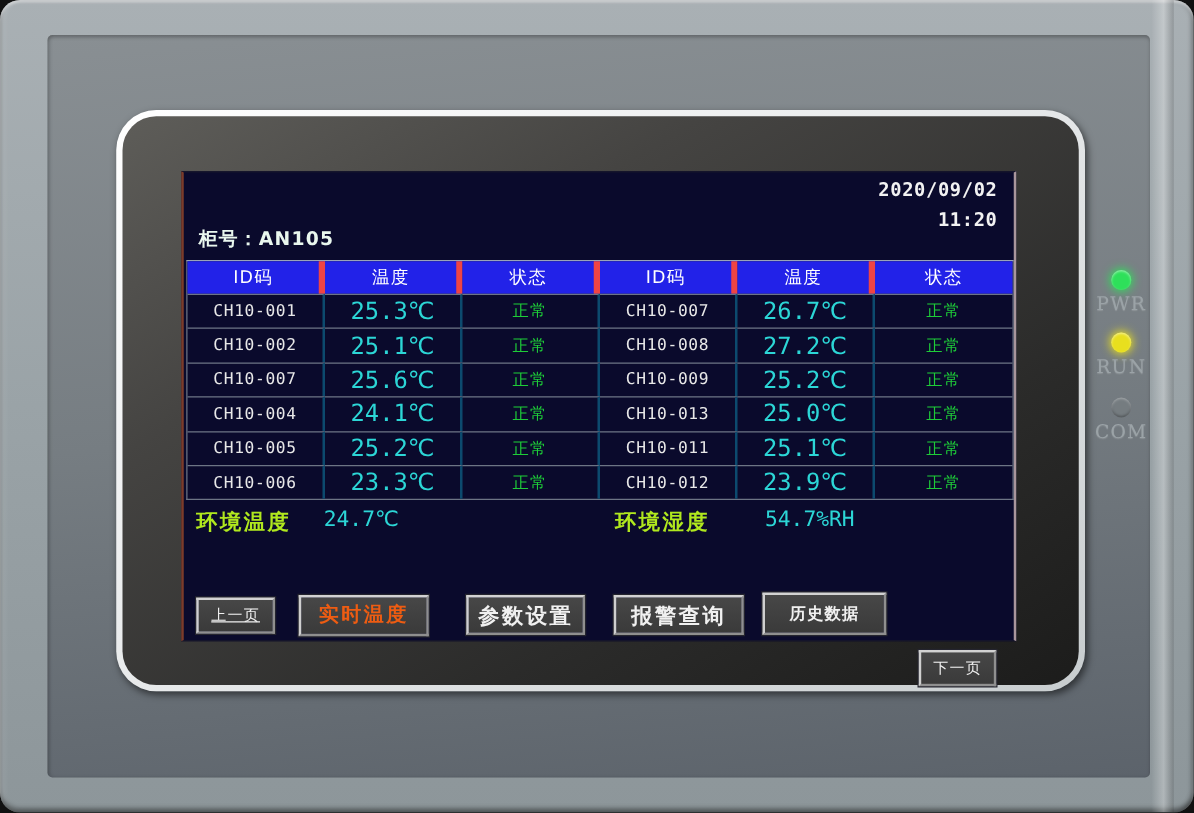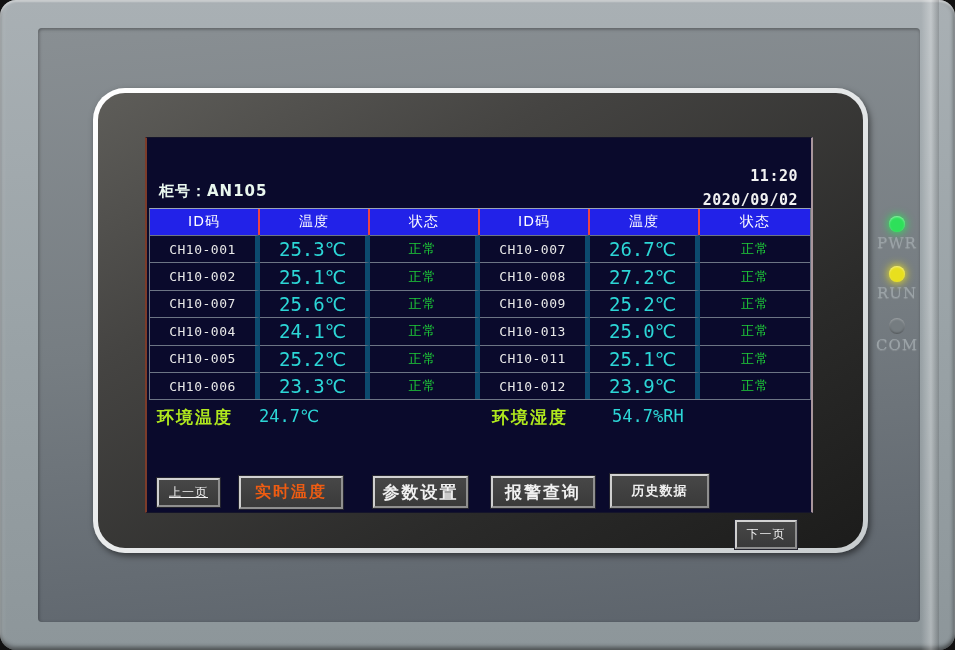--- a/index.html
+++ b/index.html
@@ -18,31 +18,31 @@
     background:linear-gradient(145deg,#ffffff 0%,#e9ebec 45%,#c8cdcf 100%);
     box-shadow:2px 3px 6px rgba(0,0,0,.5);}
   .bezel-dark{position:absolute;left:5px;top:5px;right:5px;bottom:5px;border-radius:27px;
     background:linear-gradient(150deg,#5e5d59 0%,#454442 30%,#2b2b2a 70%,#1c1c1b 100%);}
   .screen{position:absolute;left:145px;top:137px;width:668px;height:376px;box-sizing:border-box;
     background:#0a0a2c;
     border-left:2px solid #7c3c2a;border-right:2px solid #a9969c;
     border-top:1px solid #14142a;border-bottom:1px solid #14142a;}
   .dt{position:absolute;right:13px;color:#f2f2f2;font-family:"DejaVu Sans Mono","Liberation Mono",monospace;
     font-size:15px;font-weight:bold;letter-spacing:.5px;}
-  .dt.date{top:5px;margin-top:48px;}
+  .dt.date{top:5px;}
   .dt.time{top:29px;}
   .cabinet{position:absolute;left:12px;top:44px;color:#e9f7ee;font-size:15px;font-weight:bold;letter-spacing:1px;}
   
   .tbl{position:absolute;left:2px;top:70px;width:660px;display:grid;
     grid-template-columns:repeat(6,1fr);grid-template-rows:26px repeat(6,27.4px);
     border:1px solid #6d7585;border-top:1px solid #9aa4b8;}
   .th{background:#2222e8;color:#ffffff;font-size:14px;display:flex;align-items:center;justify-content:center;
-    border-right:2px solid #ef4444;letter-spacing:1px;}
+    border-right:5px solid #ef4444;letter-spacing:1px;}
   .th:nth-child(6){border-right:none;}
-  .td{display:flex;align-items:center;justify-content:center;border-top:1px solid #6d7585;border-right:5px solid #0c4a6e;}
+  .td{display:flex;align-items:center;justify-content:center;border-top:1px solid #6d7585;border-right:2px solid #0c4a6e;}
   .td.last{border-right:none;}
   .col-id{color:#e8e8e8;font-family:"DejaVu Sans Mono","Liberation Mono",monospace;font-size:13px;letter-spacing:.5px;}
   .col-temp{color:#2cd6d6;font-family:"DejaVu Sans Mono","DejaVu Sans",monospace;font-size:19px;}
   .col-status{color:#1ecc38;font-size:13px;letter-spacing:1px;}
   
   .amb-label{position:absolute;color:#b0e81e;font-size:17px;font-weight:bold;letter-spacing:2px;top:268px;}
   .amb-val{position:absolute;color:#2cd6d6;font-size:17px;top:268px;
     font-family:"DejaVu Sans Mono","DejaVu Sans",monospace;}
   #amb-t-label{left:10px;}  #amb-t-val{left:112px;}
   #amb-h-label{left:345px;} #amb-h-val{left:465px;}

